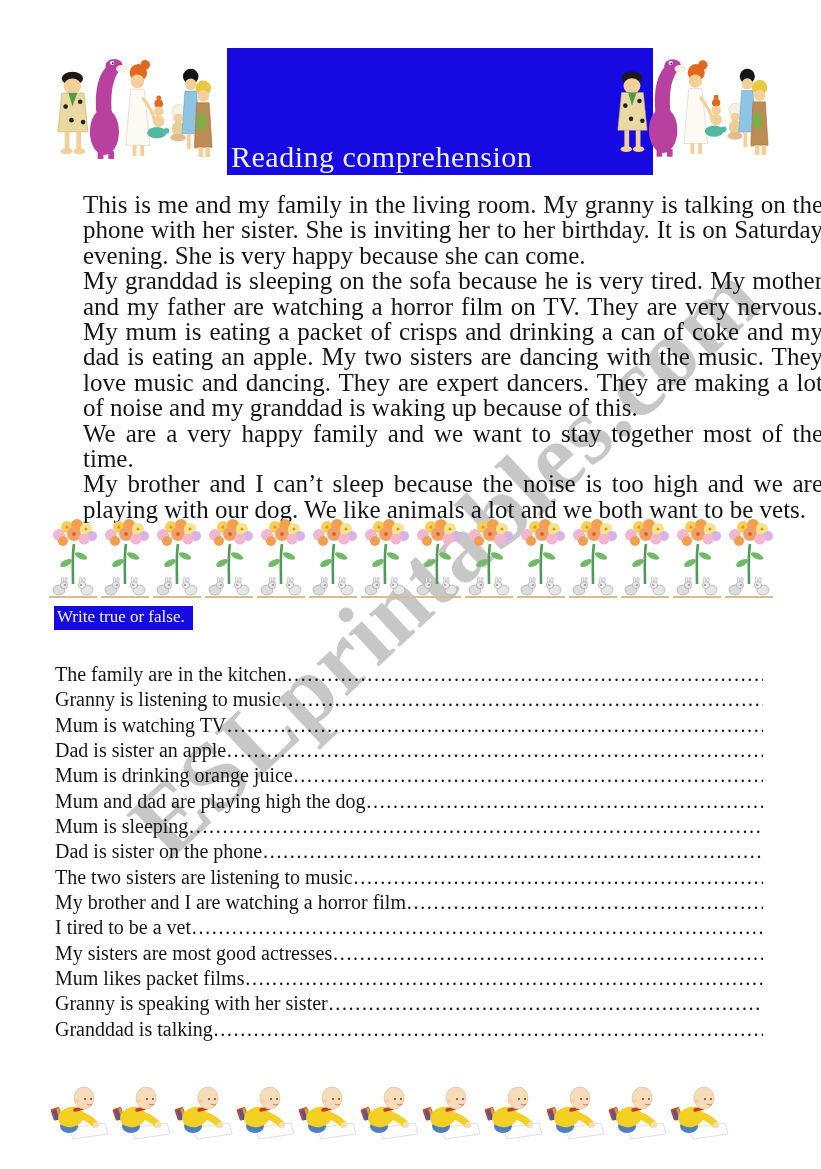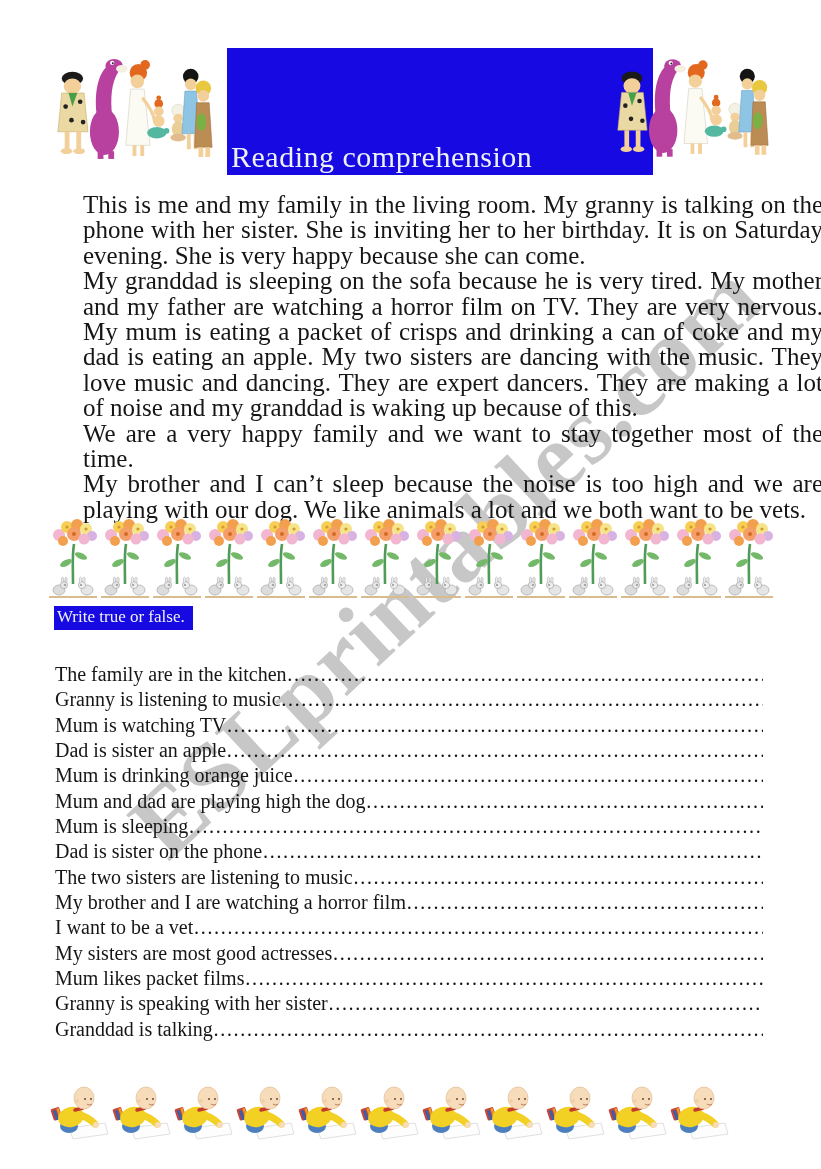--- a/index.html
+++ b/index.html
@@ -278,21 +278,21 @@
       <div class="quiz-row">
       <span>Dad is sister on the phone</span><span>……………………………………………………………………………………………………………………</span>
     </div>
       <div class="quiz-row">
       <span>The two sisters are listening to music</span><span>……………………………………………………………………………………………………………………</span>
     </div>
       <div class="quiz-row">
       <span>My brother and I are watching a horror film</span><span>……………………………………………………………………………………………………………………</span>
     </div>
       <div class="quiz-row">
-      <span>I want to be a vet</span><span>……………………………………………………………………………………………………………………</span>
+      <span>I tired to be a vet</span><span>……………………………………………………………………………………………………………………</span>
     </div>
       <div class="quiz-row">
       <span>My sisters are most good actresses</span><span>……………………………………………………………………………………………………………………</span>
     </div>
       <div class="quiz-row">
       <span>Mum likes packet films</span><span>……………………………………………………………………………………………………………………</span>
     </div>
       <div class="quiz-row">
       <span>Granny is speaking with her sister</span><span>……………………………………………………………………………………………………………………</span>
     </div>

